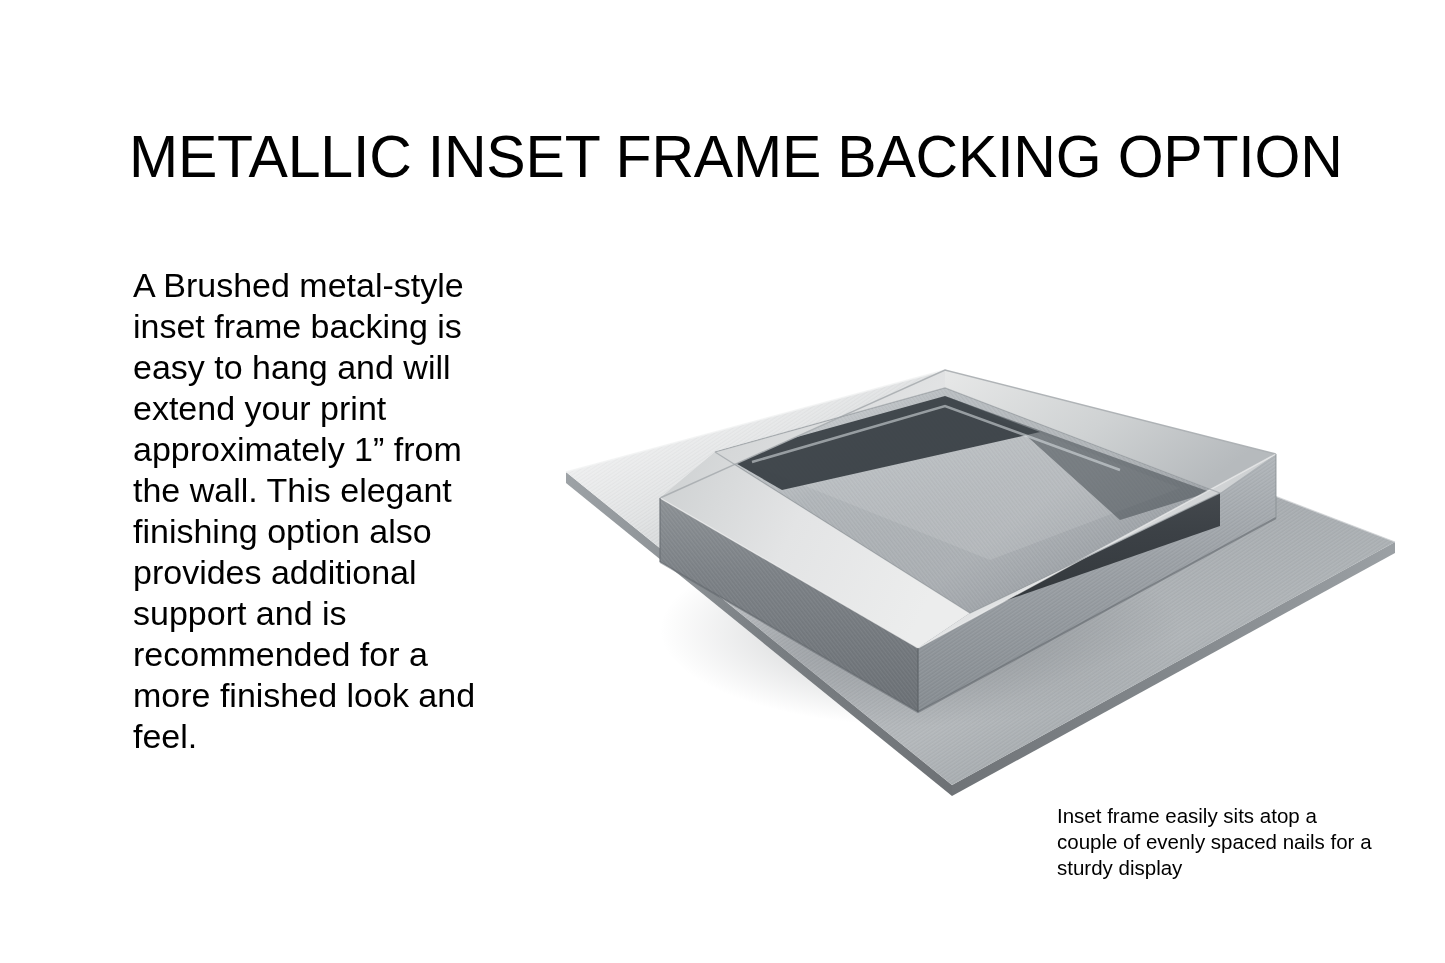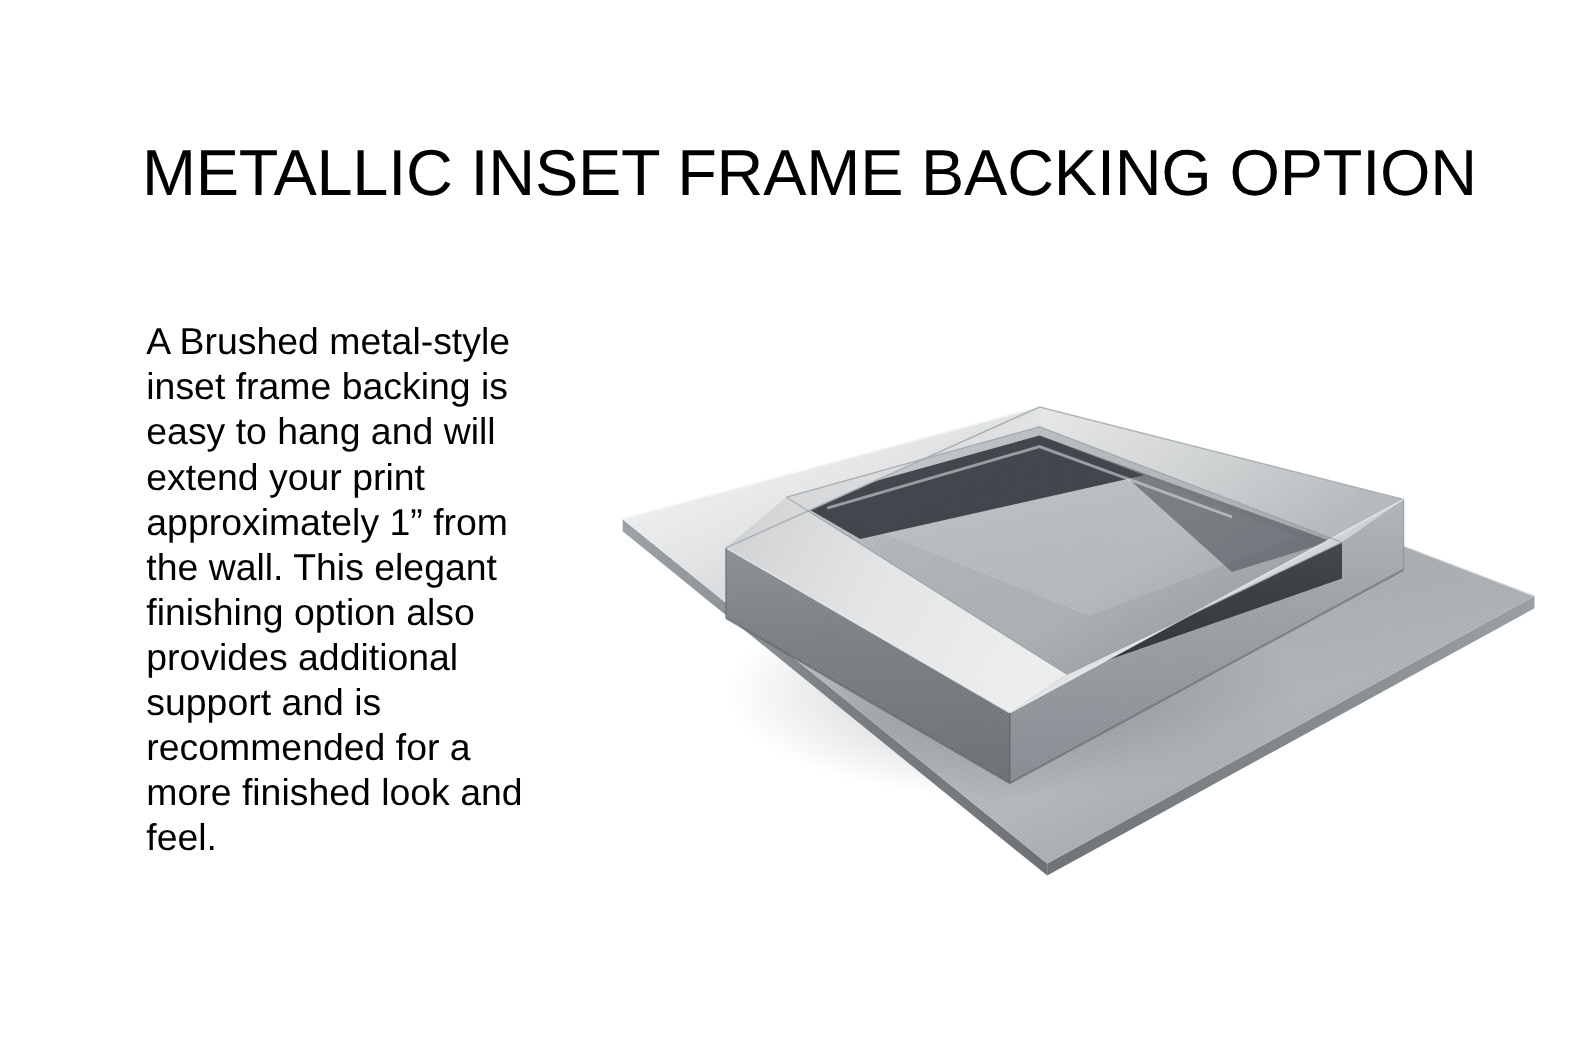--- a/index.html
+++ b/index.html
@@ -32,21 +32,20 @@
   }
   #body-copy {
     position: absolute;
     left: 133px;
     top: 265px;
     width: 360px;
     font-size: 34px;
     line-height: 41px;
     color: #000000;
     font-weight: 400;
-    margin-top: 26px;
   }
   #caption {
     position: absolute;
     left: 1057px;
     top: 803px;
     width: 320px;
     font-size: 20.5px;
     line-height: 26px;
     color: #000000;
     font-weight: 400;
@@ -241,14 +240,15 @@
         <polyline points="140,168 398,318 756,124" fill="none" stroke="#f2f3f3" stroke-width="1.4" opacity="0.65"></polyline>
         <polyline points="195,122 425,58 700,163 450,283 195,122" fill="none" stroke="#9fa4a8" stroke-width="1.2" opacity="0.75"></polyline>
 
         <polyline points="140,168 140,232" fill="none" stroke="#6a6f74" stroke-width="1.4" opacity="0.8"></polyline>
         <polyline points="398,318 398,382" fill="none" stroke="#5d6267" stroke-width="1.6" opacity="0.7"></polyline>
         <polyline points="756,124 756,188" fill="none" stroke="#888e93" stroke-width="1.2" opacity="0.7"></polyline>
       </g>
     </svg>
   </div>
 
+  <div id="caption">Inset frame easily sits atop a couple of evenly spaced nails for a sturdy display</div>
 
 </div>
 
 </body></html>

